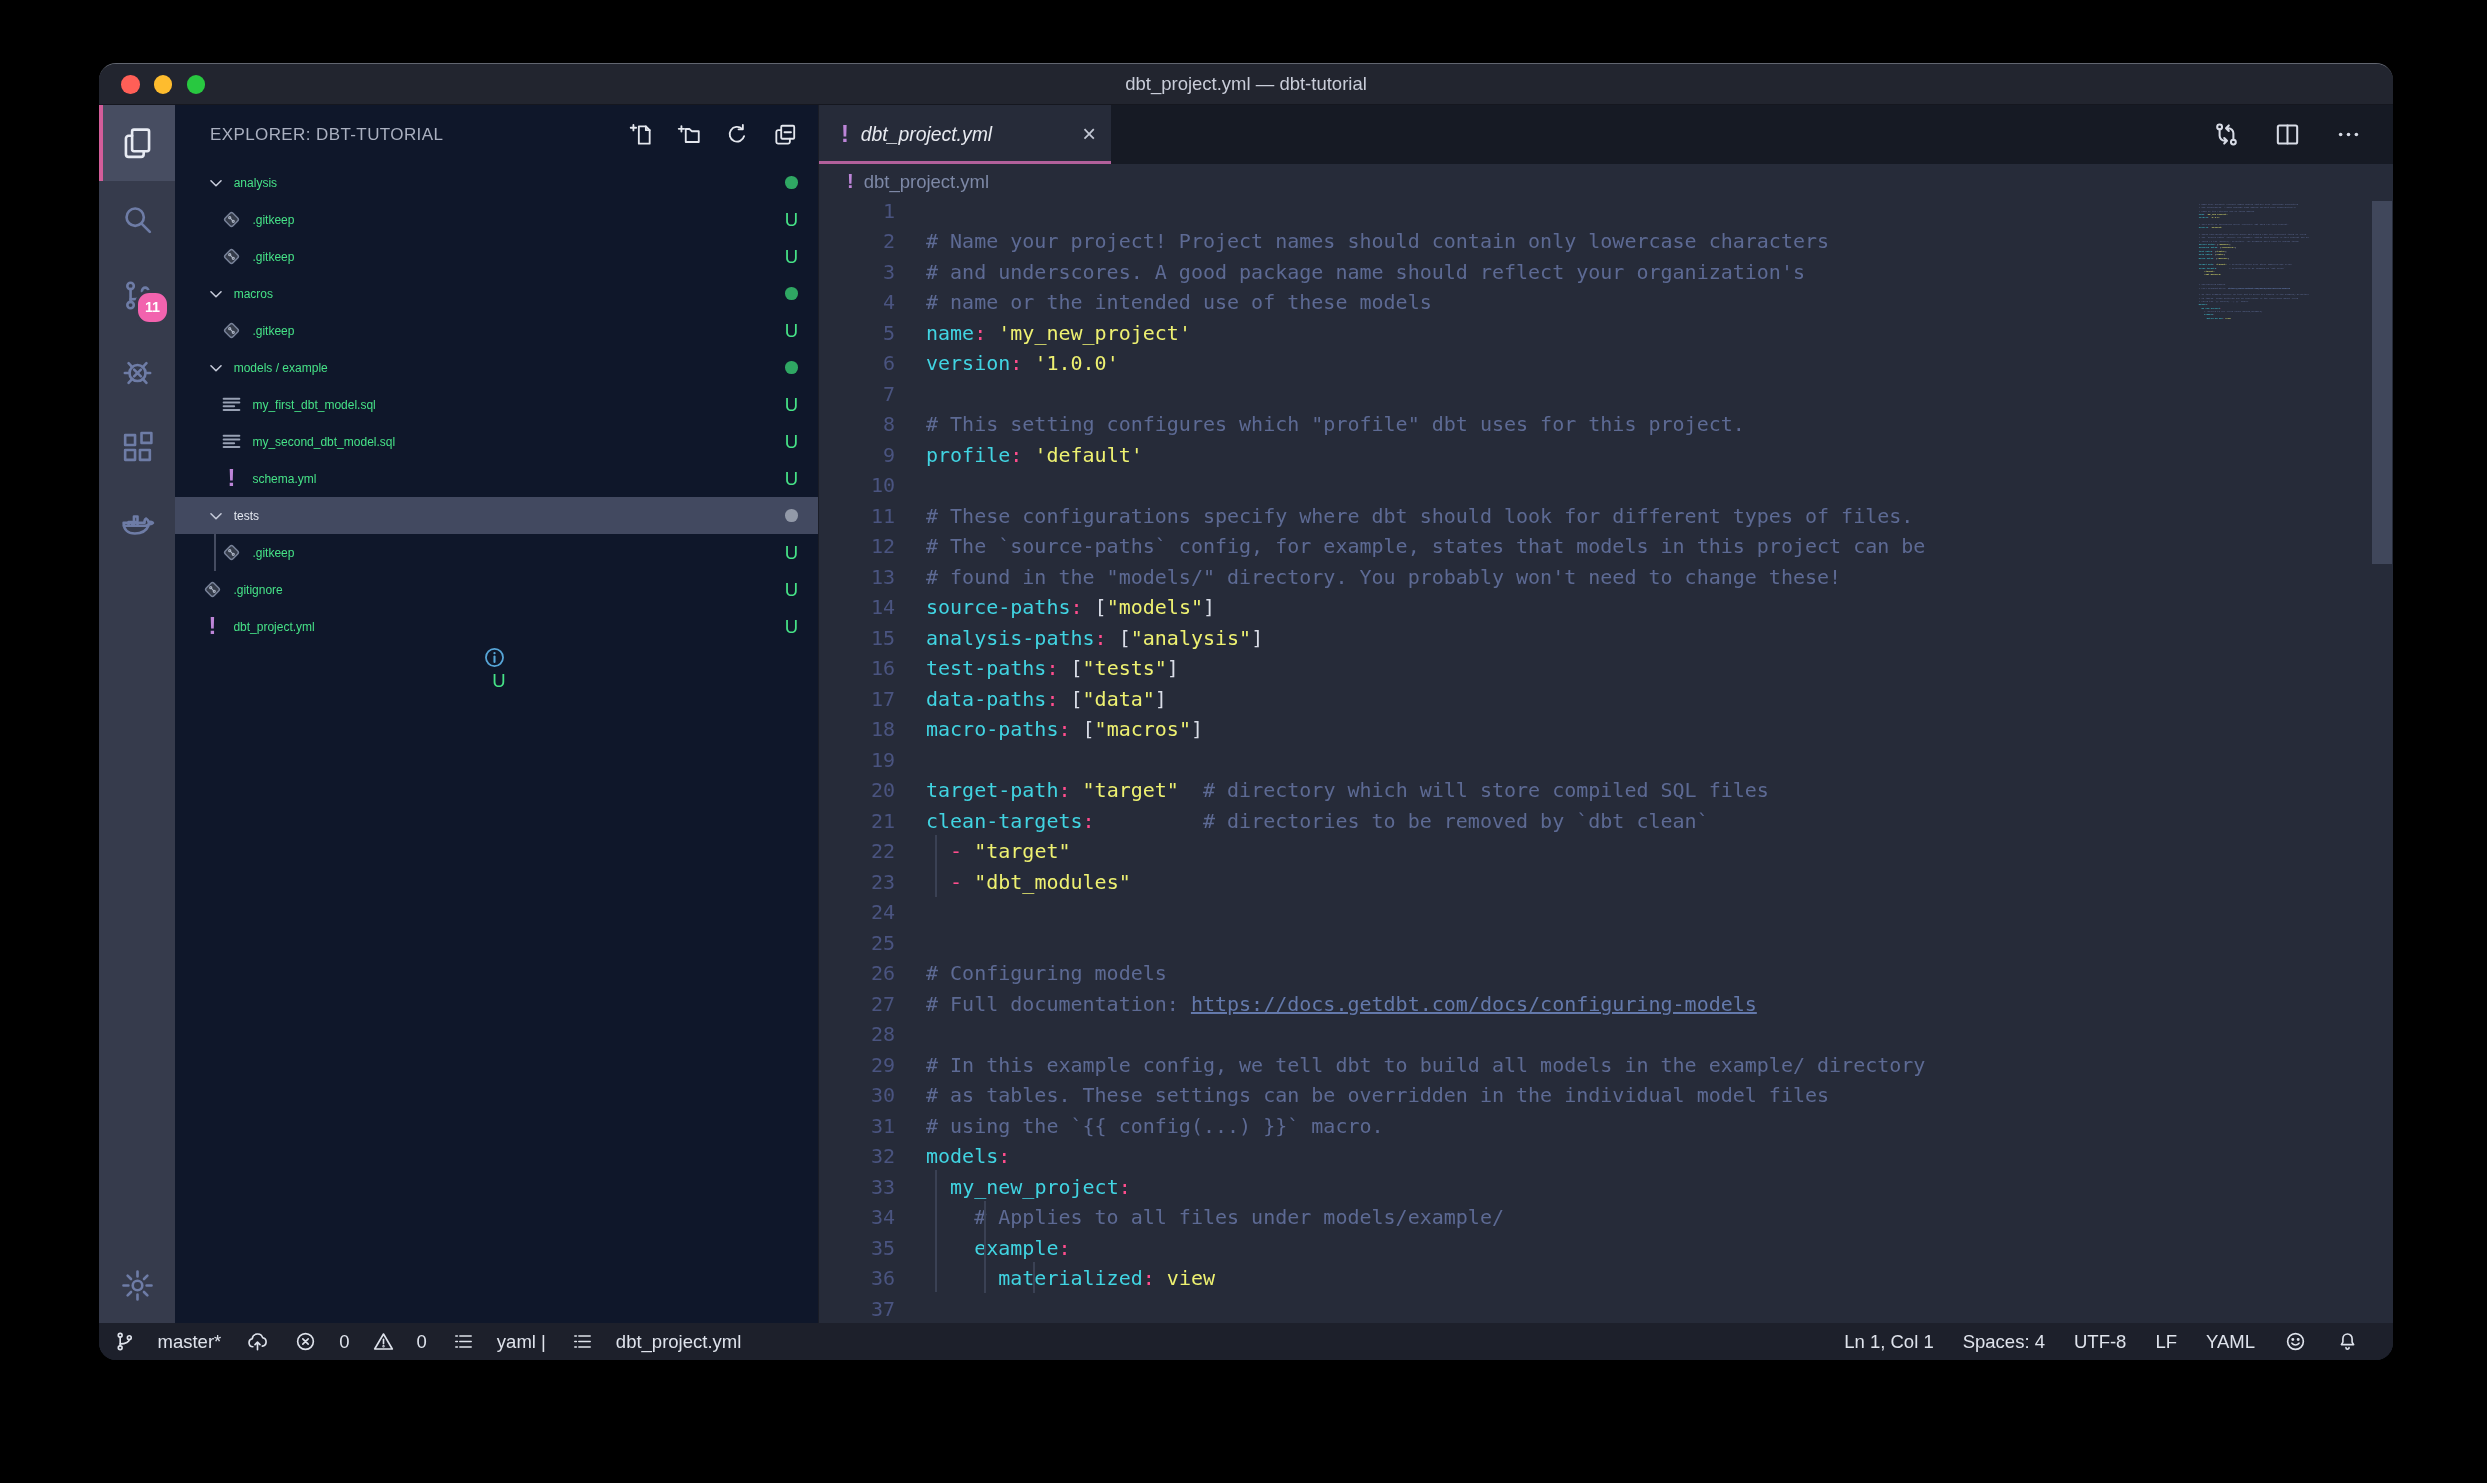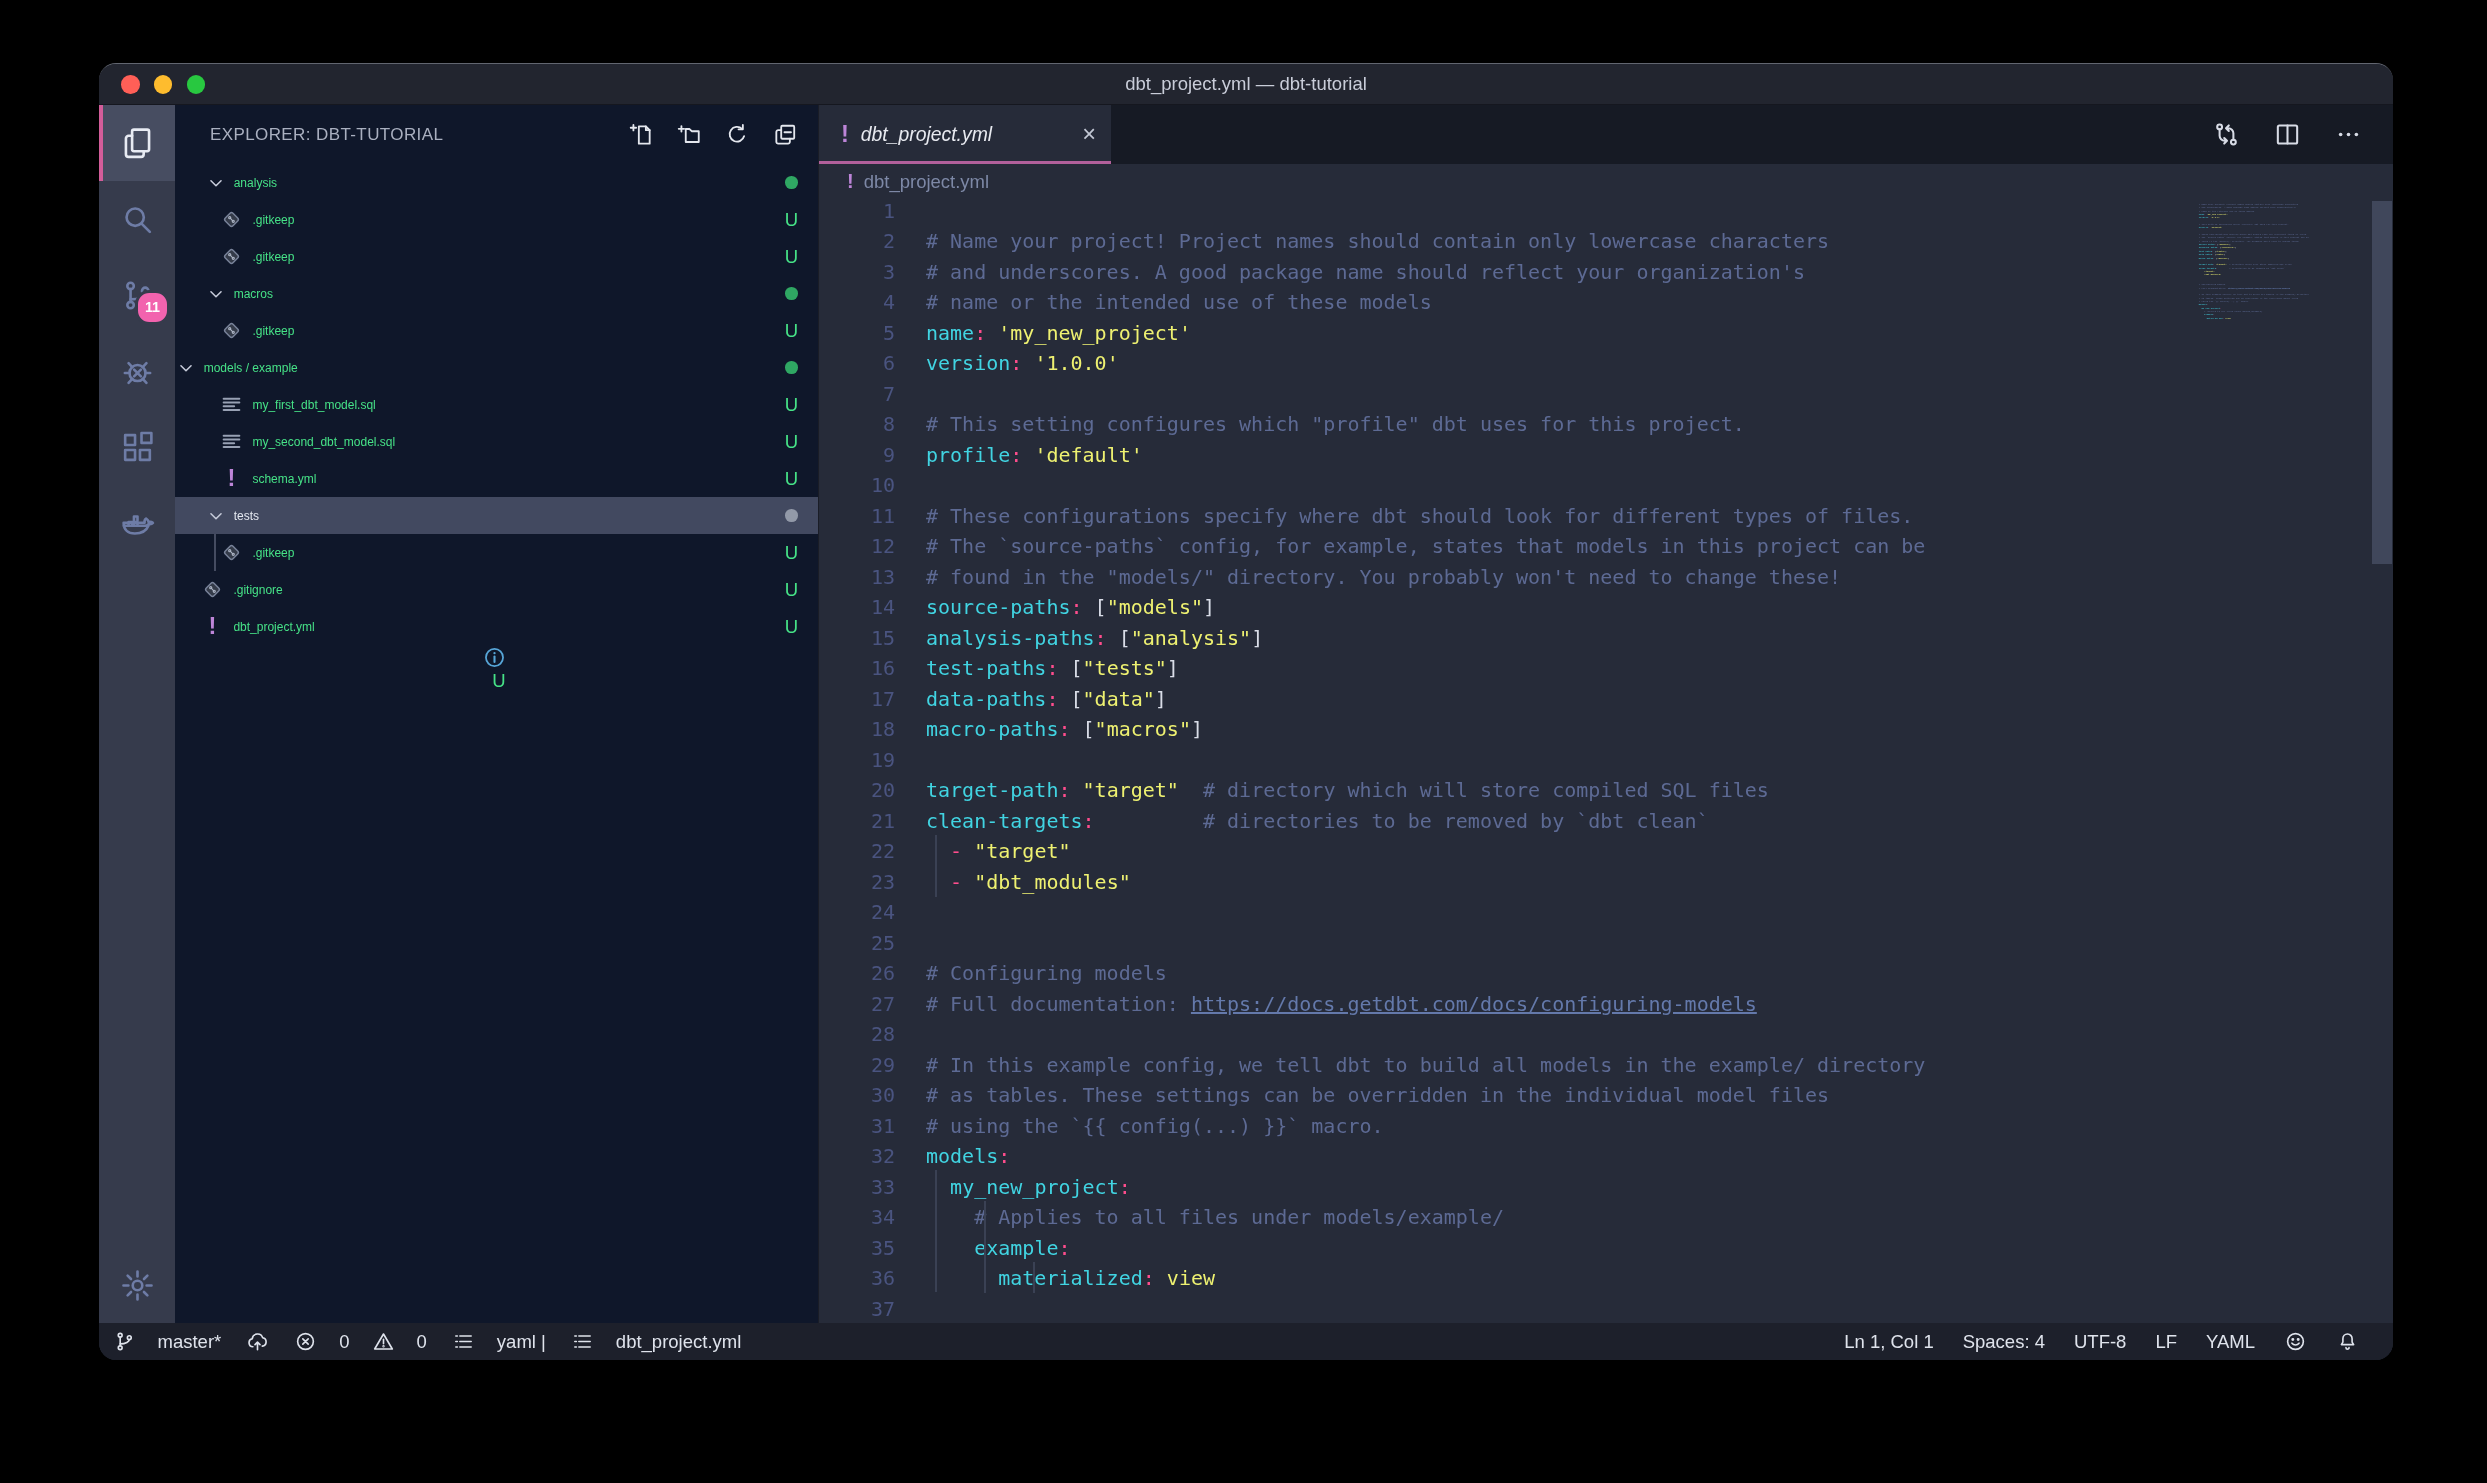--- a/index.html
+++ b/index.html
@@ -231,21 +231,21 @@
               <svg viewBox="0 0 24 24" fill="none" stroke="currentColor" stroke-width="1.7" stroke-linecap="round" stroke-linejoin="round">
                 <rect x="6.8" y="6.8" width="10.4" height="10.4" rx="2" transform="rotate(45 12 12)" fill="#343b49" stroke="#79839a" stroke-width="1.4"></rect>
                 <circle cx="10.3" cy="10.3" r="1" stroke="#aeb6c6" stroke-width="1.1"></circle>
                 <circle cx="13.7" cy="13.7" r="1" stroke="#aeb6c6" stroke-width="1.1"></circle>
                 <path d="M11 11l2 2" stroke="#aeb6c6" stroke-width="1.1"></path>
               </svg>
             </span>
             <span class="tlabel">.gitkeep</span>
             <span class="ubadge">U</span>
           </div>
-          <div class="row" style="">
+          <div class="row" style="padding-left: 30px;">
             <span class="chev">
               <svg viewBox="0 0 24 24" fill="none" stroke="currentColor" stroke-width="1.7" stroke-linecap="round" stroke-linejoin="round">
                 <path d="M6.5 9.5 12 15l5.5-5.5"></path>
               </svg>
             </span>
             <span class="tlabel">models / example</span>
             <span class="dot"></span>
           </div>
           <div class="row" style="padding-left: 44px;">
             <span class="ficon">

